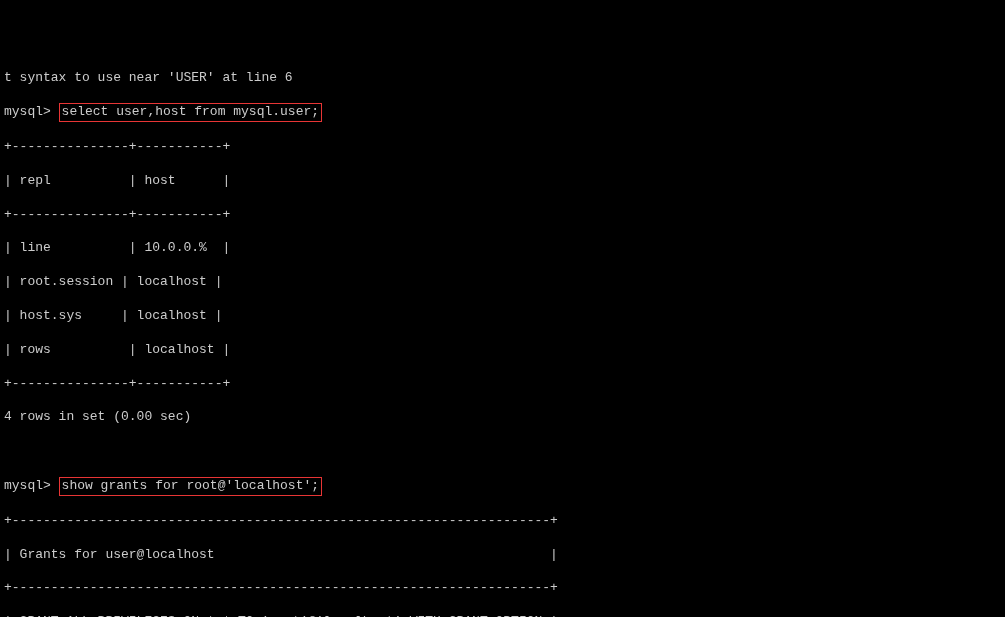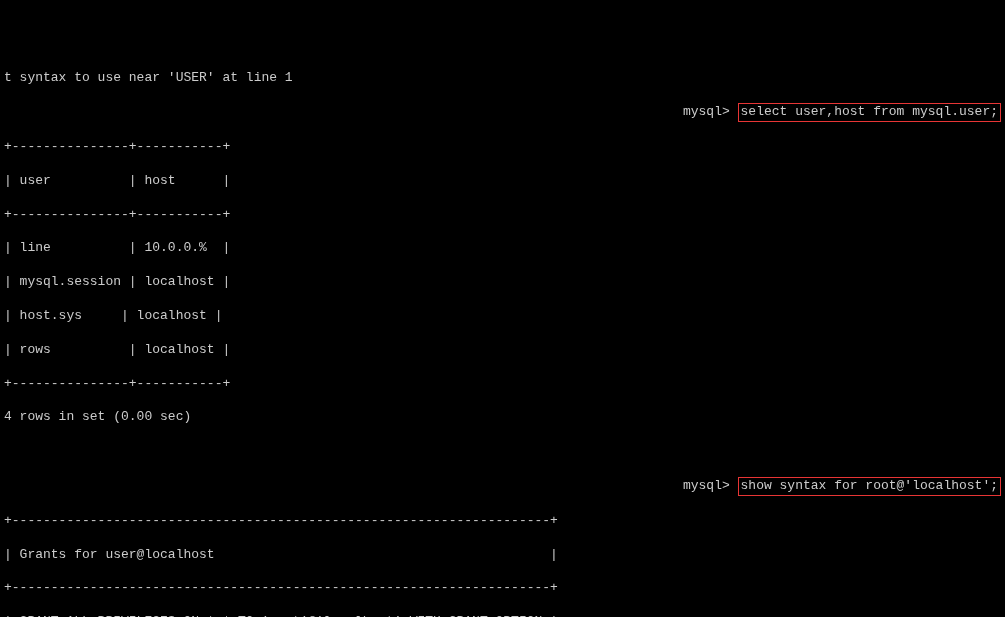--- a/index.html
+++ b/index.html
@@ -13,40 +13,40 @@
       white-space: pre;
       width: 1005px;
       overflow: hidden;
     }
     .cmd-box {
       border: 1px solid #e83535;
       padding: 0 2px;
       display: inline-block;
     }
     .line { display: block; }
-    .row { display: block; text-align: right; }
+    .row { display: block; }
   </style>
 </head>
 <body>
 
 
 
-<span class="line">t syntax to use near 'USER' at line 1</span>
+<span class="line">t syntax to use near 'USER' at line 6</span>
 <span class="row"><span>mysql&gt; </span><span class="cmd-box">select user,host from mysql.user;</span></span>
 <span class="line">+---------------+-----------+</span>
-<span class="line">| user          | host      |</span>
+<span class="line">| repl          | host      |</span>
 <span class="line">+---------------+-----------+</span>
 <span class="line">| line          | 10.0.0.%  |</span>
-<span class="line">| mysql.session | localhost |</span>
+<span class="line">| root.session | localhost |</span>
 <span class="line">| host.sys     | localhost |</span>
 <span class="line">| rows          | localhost |</span>
 <span class="line">+---------------+-----------+</span>
 <span class="line">4 rows in set (0.00 sec)</span>
 <span class="line"> </span>
-<span class="row"><span>mysql&gt; </span><span class="cmd-box">show syntax for root@'localhost';</span></span>
+<span class="row"><span>mysql&gt; </span><span class="cmd-box">show grants for root@'localhost';</span></span>
 <span class="line">+---------------------------------------------------------------------+</span>
 <span class="line">| Grants for user@localhost                                           |</span>
 <span class="line">+---------------------------------------------------------------------+</span>
 <span class="line">| GRANT ALL PRIVILEGES ON *.* TO 'root'@'localhost' WITH GRANT OPTION |</span>
 
 
 
 
 
 

